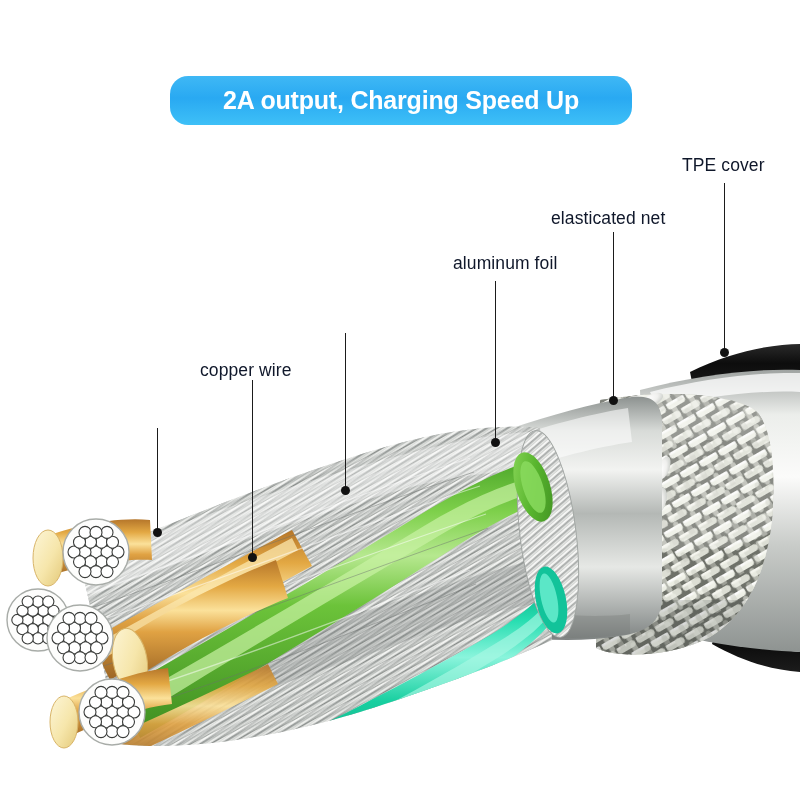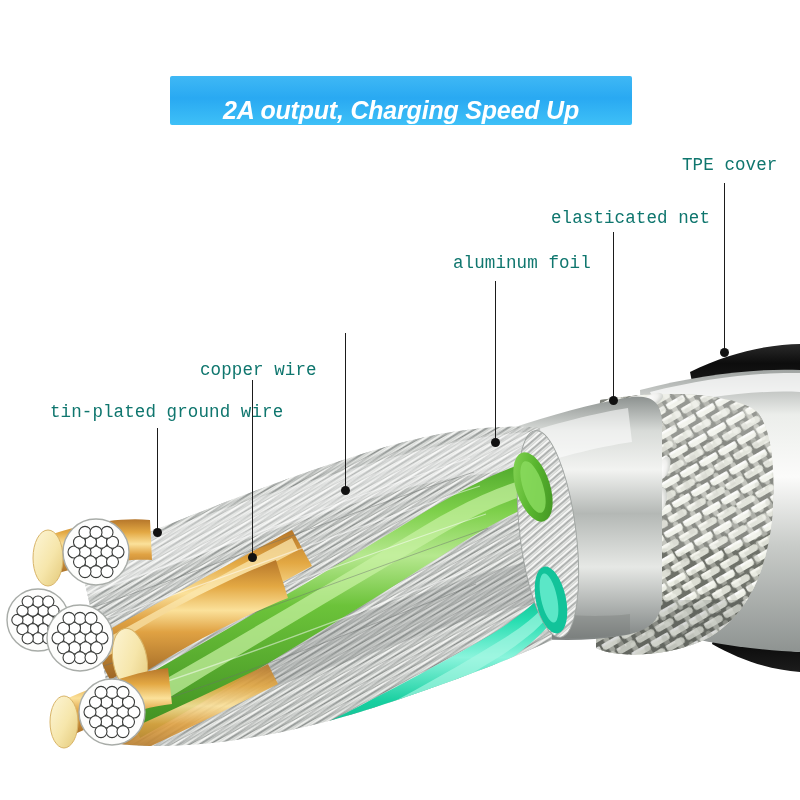--- a/index.html
+++ b/index.html
@@ -16,43 +16,41 @@
     font-family: "Liberation Sans", sans-serif;
   }
 
   
   .banner {
     position: absolute;
     left: 170px;
     top: 76px;
     width: 462px;
     height: 49px;
-    border-radius: 2px;
+    border-radius: 18px;
     background: linear-gradient(180deg, #3fb8f5 0%, #29a9f2 45%, #3ec0f7 100%);
     display: flex;
-    align-items: flex-end;
+    align-items: center;
     justify-content: center;
-    font-style: italic;
   }
   .banner-text {
     color: #ffffff;
     font-size: 25px;
     font-weight: bold;
     letter-spacing: -0.2px;
     white-space: nowrap;
   }
 
   
   .label {
     position: absolute;
-    color: #0f766e;
+    color: #0f172a;
     font-size: 17.5px;
     white-space: nowrap;
     letter-spacing: 0.1px;
-    font-family: Liberation Mono, monospace;
   }
 
   
   .leader {
     position: absolute;
     width: 1.4px;
     background: #1b1b1b;
   }
   .dot {
     position: absolute;
@@ -408,21 +406,20 @@
             <circle cx="-11" cy="19.6" r="6"></circle>
         </g>
       </g>
     </g>
   </svg>
 
   <div class="banner">
     <span class="banner-text">2A output, Charging Speed Up</span>
   </div>
 
-  <div class="label" style="left:50px; top:402px;">tin-plated ground wire</div>
   <div class="leader" style="left:157px; top:428px; height:104px;"></div>
   <div class="dot" style="left:152.5px; top:527.5px;"></div>
 
   <div class="label" style="left:200px; top:360px;">copper wire</div>
   <div class="leader" style="left:252px; top:380px; height:177px;"></div>
   <div class="dot" style="left:247.5px; top:552.5px;"></div>
 
   <div class="leader" style="left:345px; top:333px; height:157px;"></div>
   <div class="dot" style="left:340.5px; top:485.5px;"></div>
 

